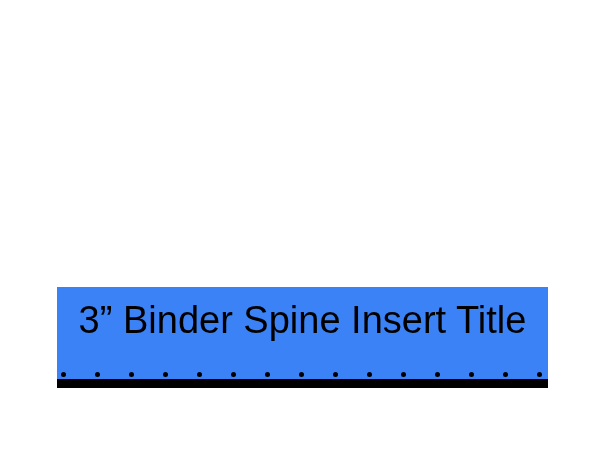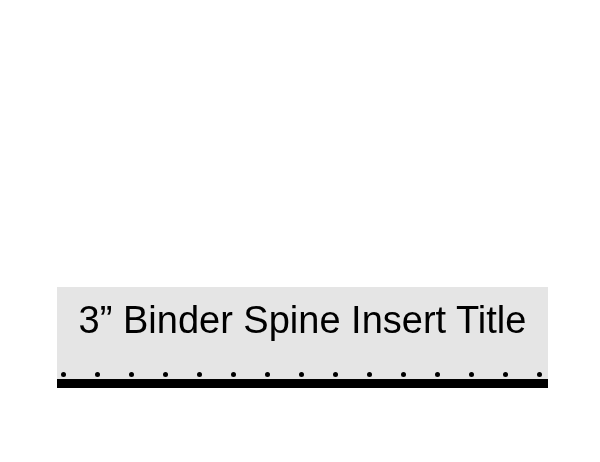--- a/index.html
+++ b/index.html
@@ -76,21 +76,21 @@
     width: 491px;
     height: 9px;
     background: #000000;
   }
 </style>
 </head>
 <body>
 
 <div id="page-canvas" style="background: rgb(255, 255, 255);">
 
-  <div id="spine-insert" style="background: #e5e5e5;">
+  <div id="spine-insert" style="background: #3b82f6;">
 
     <div id="spine-title" style="color: rgb(0, 0, 0);">3” Binder Spine Insert Title</div>
 
     <div id="perforation-row">
         <span class="perf-dot" style="left: 4px; background: rgb(0, 0, 0);"></span>
         <span class="perf-dot" style="left: 38px; background: rgb(0, 0, 0);"></span>
         <span class="perf-dot" style="left: 72px; background: rgb(0, 0, 0);"></span>
         <span class="perf-dot" style="left: 106px; background: rgb(0, 0, 0);"></span>
         <span class="perf-dot" style="left: 140px; background: rgb(0, 0, 0);"></span>
         <span class="perf-dot" style="left: 174px; background: rgb(0, 0, 0);"></span>

